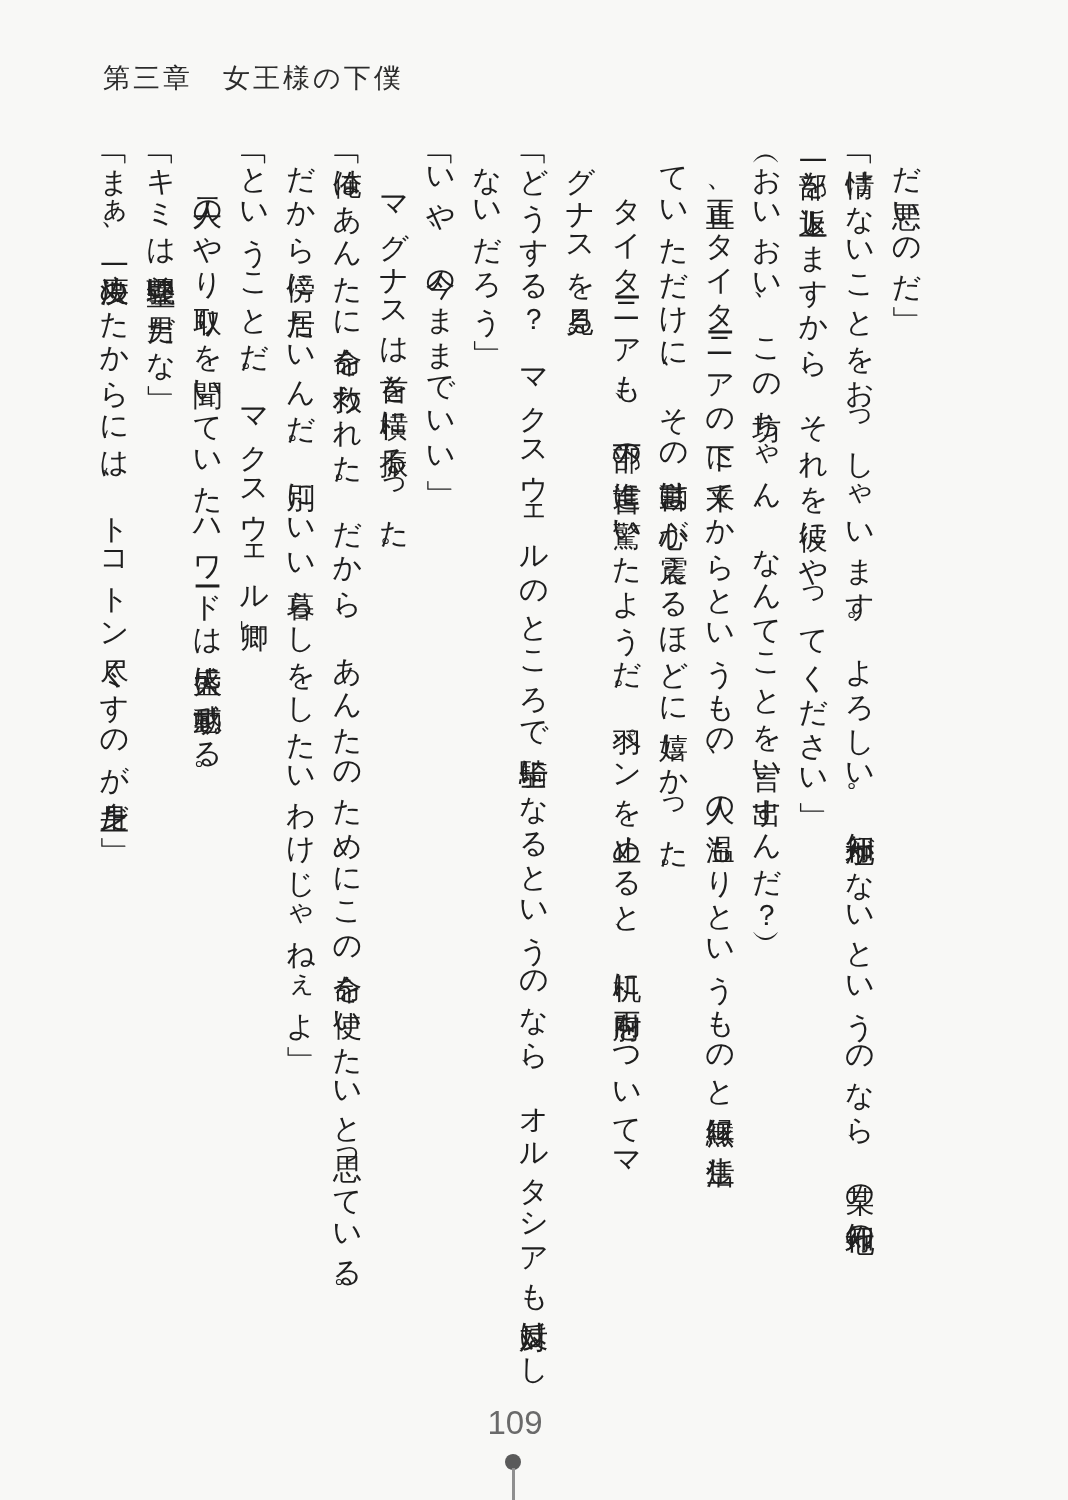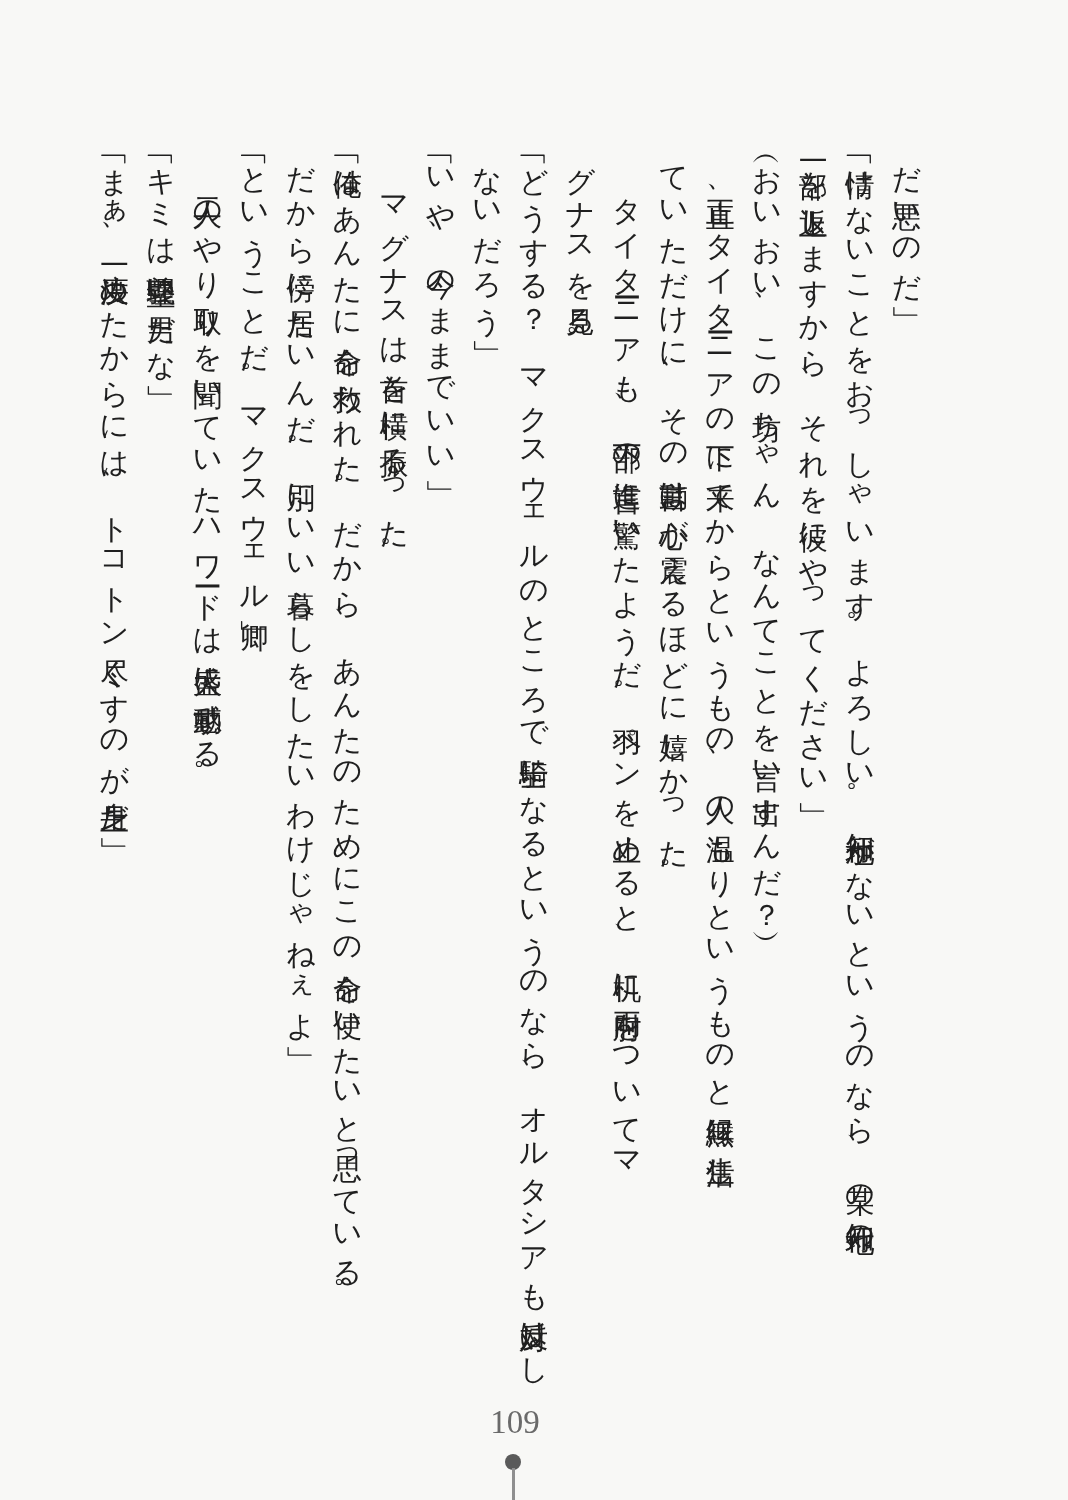--- a/index.html
+++ b/index.html
@@ -42,21 +42,21 @@
     margin: 0;
   }
   .vline.indent {
     text-indent: 31px;
   }
   .footer-page-number {
     position: absolute;
     left: 515px;
     top: 1404px;
     transform: translateX(-50%);
-    font-family: Liberation Serif, serif;
+    font-family: Liberation Sans, sans-serif;
     font-size: 33px;
     color: #6a6a6a;
   }
   .footer-dot {
     position: absolute;
     left: 505px;
     top: 1454px;
     width: 16px;
     height: 16px;
     border-radius: 50%;
@@ -68,20 +68,21 @@
     top: 1468px;
     width: 3px;
     height: 32px;
     background: #8f8f8f;
   }
 </style>
 </head>
 <body>
 
 <div class="page">
+  <div class="chapter-header">第三章　女王様の下僕</div>
 
   <div class="text-block" id="text-block"><div class="vline">だ悪いのだ」</div><div class="vline">「情けないことをおっしゃいます。よろしい。知行地がないというのなら、某の知行地の</div><div class="vline">一部を返上しますから、それを彼にやってください」</div><div class="vline">（おいおい、この坊ちゃん、なんてことを言い出すんだ？）</div><div class="vline indent">正直、タイターニアの下に来てからというもの、人の温もりというものと無縁に生活し</div><div class="vline">ていただけに、その言動は心が震えるほどに嬉しかった。</div><div class="vline indent">タイターニアも、部下の進言に驚いたようだ。羽ペンを止めると、机に両肘をついてマ</div><div class="vline">グナスを見る。</div><div class="vline">「どうする？　マクスウェルのところで騎士になるというのなら、オルタシアも反対はし</div><div class="vline">ないだろう」</div><div class="vline">「いや、今のままでいい」</div><div class="vline indent">マグナスは首を横に振るった。</div><div class="vline">「俺はあんたに命を救われた。だから、あんたのためにこの命を使いたいと思っている。</div><div class="vline">だから傍に居たいんだ。別にいい暮らしをしたいわけじゃねぇよ」</div><div class="vline">「ということだ。マクスウェル卿」</div><div class="vline indent">二人のやり取りを聞いていたハワードは盛大に感動する。</div><div class="vline">「キミは義理堅い男だな」</div><div class="vline">「まぁ、一度決めたからには、トコトン尽くすのが身上だ」</div></div>
 
   <div class="footer-page-number">109</div>
 
   <div class="footer-dot"></div>
 
   <div class="footer-line"></div>
 </div>
 

